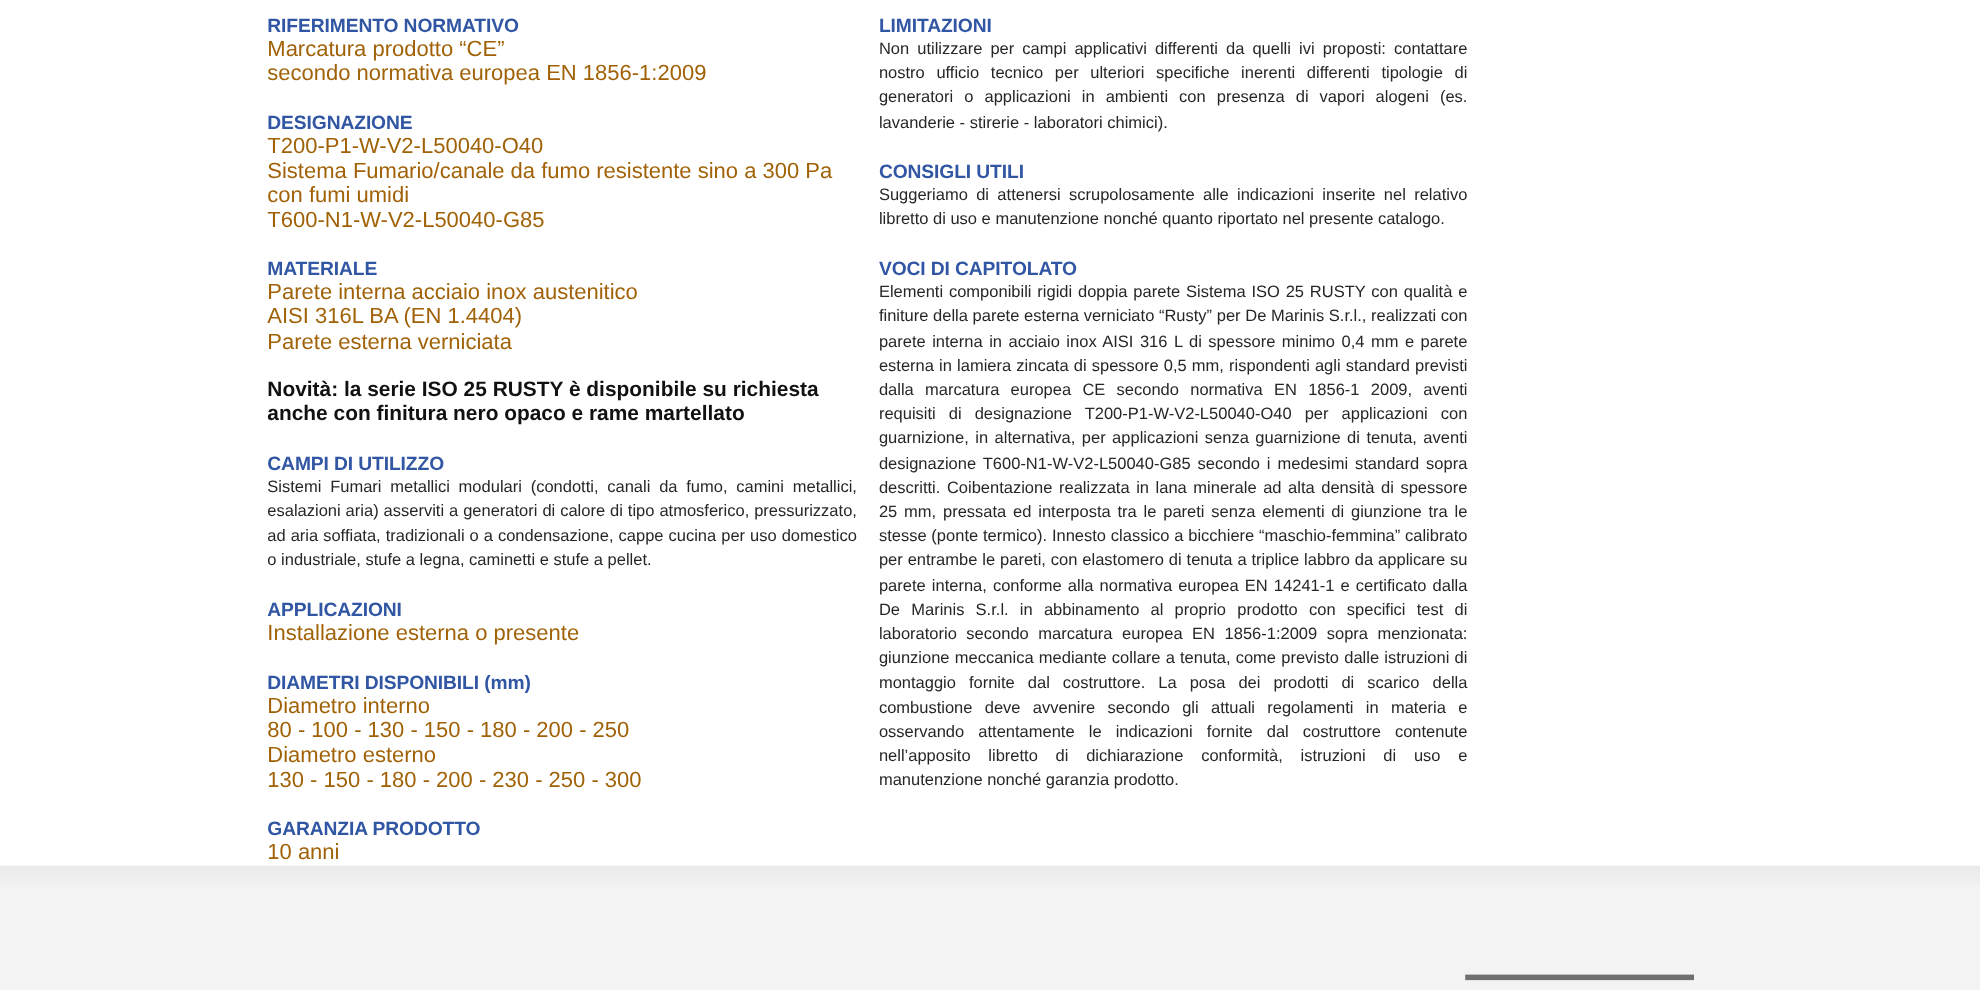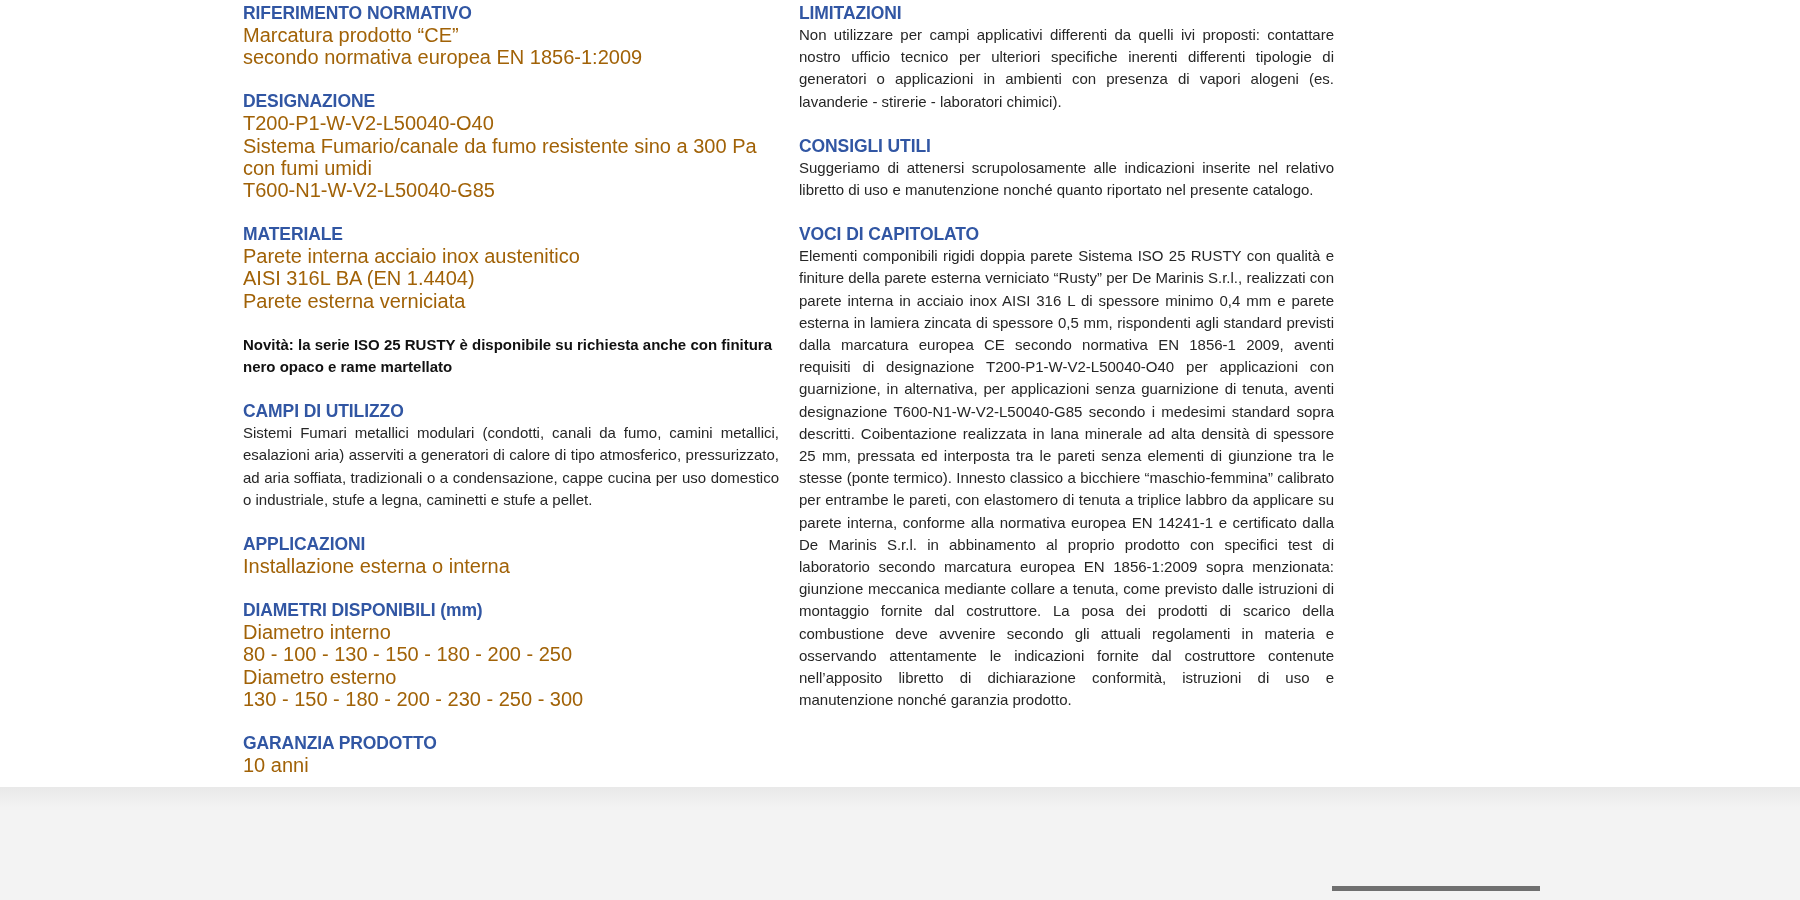--- a/index.html
+++ b/index.html
@@ -10,21 +10,21 @@
   }
   .page {
     position: relative;
     width: 1800px;
     height: 900px;
     background: #ffffff;
     overflow: hidden;
   }
   .col {
     position: absolute;
-    top: 2px;
+    top: 12px;
   }
   .col-left  { left: 243px; width: 536px; }
   .col-right { left: 799px; width: 535px; }
   .section { margin: 0 0 22px 0; }
   .section-heading {
     color: #3156a3;
     font-weight: bold;
     font-size: 17.5px;
     line-height: 22px;
     letter-spacing: -0.1px;
@@ -36,21 +36,21 @@
   }
   .body-paragraph {
     color: #262626;
     font-size: 15px;
     line-height: 22.2px;
     text-align: justify;
     margin: 0;
   }
   .bold-paragraph {
     color: #111111;
-    font-size: 15px;
+    font-size: 19px;
     line-height: 22.2px;
     font-weight: bold;
     margin: 0 0 22px 0;
   }
   .page-edge {
     position: absolute;
     left: 0;
     top: 787px;
     width: 1800px;
     height: 113px;
@@ -94,21 +94,21 @@
 
     <p class="bold-paragraph">Novità: la serie ISO 25 RUSTY è disponibile su richiesta anche con finitura nero opaco e rame martellato</p>
 
     <div class="section">
       <div class="section-heading">CAMPI DI UTILIZZO</div>
       <p class="body-paragraph">Sistemi Fumari metallici modulari (condotti, canali da fumo, camini metallici, esalazioni aria) asserviti a generatori di calore di tipo atmosferico, pressurizzato, ad aria soffiata, tradizionali o a condensazione, cappe cucina per uso domestico o industriale, stufe a legna, caminetti e stufe a pellet.</p>
     </div>
 
     <div class="section">
       <div class="section-heading">APPLICAZIONI</div>
-      <div class="body-line">Installazione esterna o interna</div>
+      <div class="body-line">Installazione esterna o presente</div>
     </div>
 
     <div class="section">
       <div class="section-heading">DIAMETRI DISPONIBILI (mm)</div>
       <div class="body-line">Diametro interno</div>
       <div class="body-line">80 - 100 - 130 - 150 - 180 - 200 - 250</div>
       <div class="body-line">Diametro esterno</div>
       <div class="body-line">130 - 150 - 180 - 200 - 230 - 250 - 300</div>
     </div>
 

